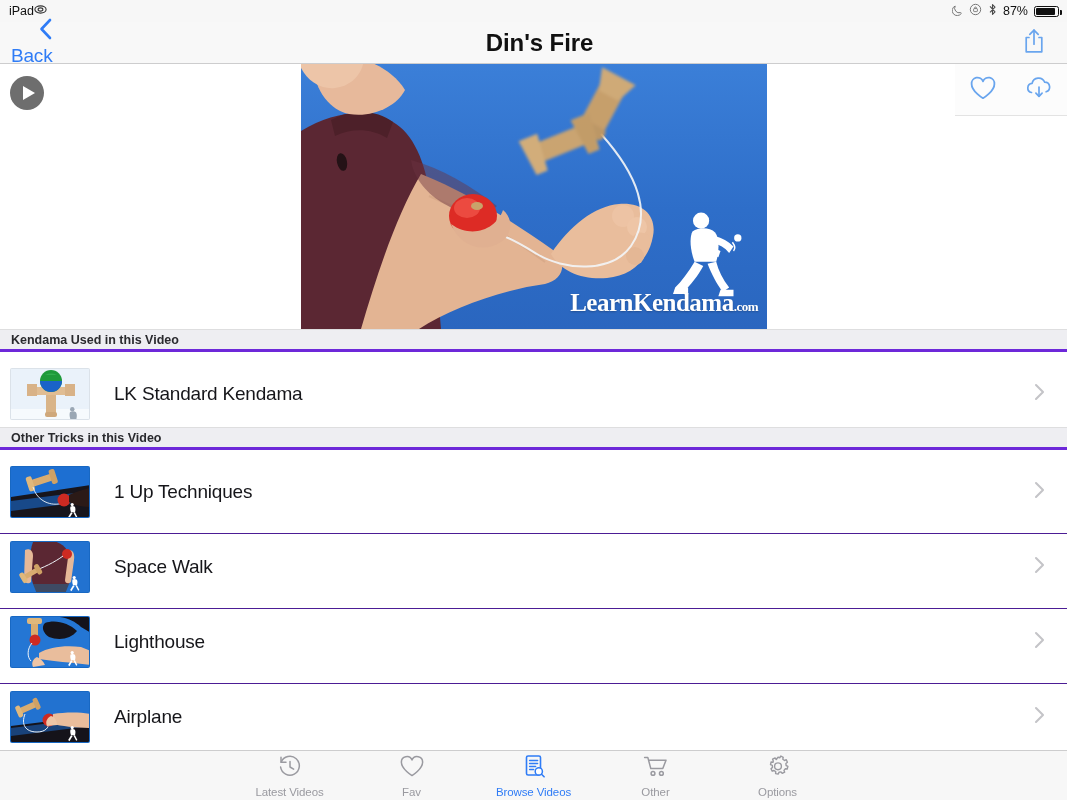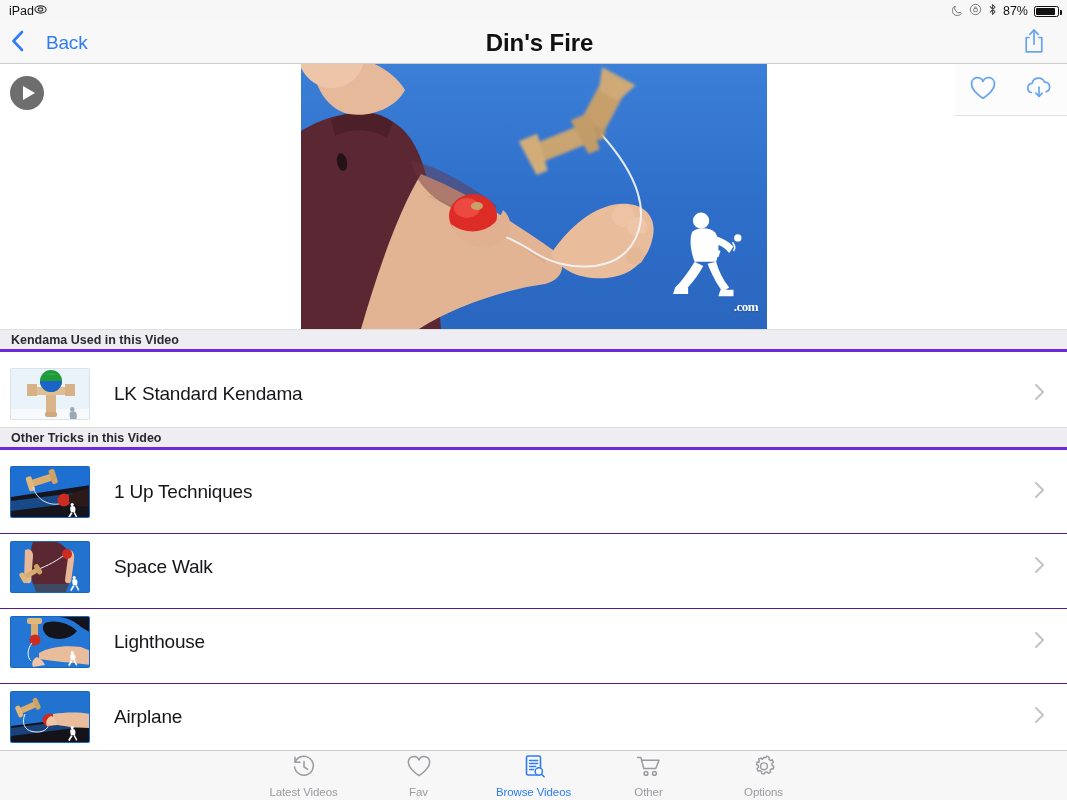--- a/index.html
+++ b/index.html
@@ -26,21 +26,21 @@
   .batt { width:25px; height:11px; border:1px solid #111; border-radius:2.5px; position:relative; }
   .batt::after { content:""; position:absolute; right:-3.5px; top:3px; width:2px; height:5px; background:#111; border-radius:0 1px 1px 0;}
   .batt i { position:absolute; left:1px; top:1px; bottom:1px; width:83%; background:#111; border-radius:1px; display:block;}
 
   
   .navbar {
     position:absolute; top:22px; left:0; width:1067px; height:42px;
     background:#f8f8f8; border-bottom:1px solid #cdcdce;
     display:flex; align-items:center;
   }
-  .nav-back { display:flex; align-items:center; gap:22px; padding-left:11px; color:#2f7cf6; cursor:pointer;}
+  .nav-back { display:flex; align-items:flex-end; gap:1px; padding-left:11px; color:#2f7cf6; cursor:pointer;flex-direction:column;}
   .nav-back .chev { display:block; }
   .nav-back .lbl { font-size:19px; color:#2f7cf6; letter-spacing:-.2px;}
   .nav-title {
     position:absolute; left:0; right:0; text-align:center;
     font-size:24px; font-weight:600; color:#111; letter-spacing:-.1px;padding-left:12px;
   }
   .nav-share { position:absolute; right:22px; top:50%; transform:translateY(-50%); cursor:pointer; }
 
   
   .content { position:absolute; top:64px; left:0; width:1067px; bottom:50px; background:#fff; overflow:hidden;}
@@ -86,21 +86,21 @@
     background:#1a6fd0; position:relative; border:1px solid rgba(0,0,0,.06);
   }
   .row .thumb.product { background:#e9f1f8; }
   .row .label { margin-left:24px; font-size:19px; color:#16161a; letter-spacing:-.2px; }
   .row .disclosure { position:absolute; right:22px; top:50%; transform:translateY(-50%); }
 
   
   .tabbar {
     position:absolute; bottom:0; left:0; width:1067px; height:50px;
     background:#f7f7f7; border-top:1px solid #cdcdce;
-    display:flex; align-items:center; justify-content:center; gap:0;
+    display:flex; align-items:center; justify-content:center; gap:7px;
   }
   .tab { width:115px; display:flex; flex-direction:column; align-items:center; gap:3px; cursor:pointer;}
   .tab .tlabel { font-size:11.5px; color:#9a9aa0; letter-spacing:-.1px;}
   .tab.active .tlabel { color:#2f7cf6; }
 </style>
 </head>
 <body>
 
 <div id="app">
 
@@ -240,20 +240,21 @@
             <path d="M32 48 C 36 58, 40 66, 46 74 L 52 70 C 46 62, 42 54, 40 46 Z"></path>
             <path d="M2 70 L 14 70 L 14 76 L 0 76 Z"></path>
             <path d="M44 72 L 56 72 L 56 78 L 42 78 Z"></path>
             <path d="M38 22 C 46 24, 52 28, 56 32 L 52 38 C 48 33, 43 30, 37 29 Z"></path>
             <path d="M30 30 L 44 36 L 42 42 L 28 36 Z"></path>
             <circle cx="60" cy="24" r="3.4"></circle>
             <path d="M55 28 C 58 32, 58 34, 56 36" stroke="#fff" stroke-width="1.4" fill="none"></path>
           </g>
         </svg>
         <div class="vt-wm">
+          <span class="txt">LearnKendama</span>
           <span class="txt" style="font-size:13px;padding-bottom:2px;">.com</span>
         </div>
       </div>
     </div>
 
     <div class="sec-head">Kendama Used in this Video</div>
 
     <div class="row">
       <div class="thumb product">
         <svg width="80" height="52" viewBox="0 0 80 52">

